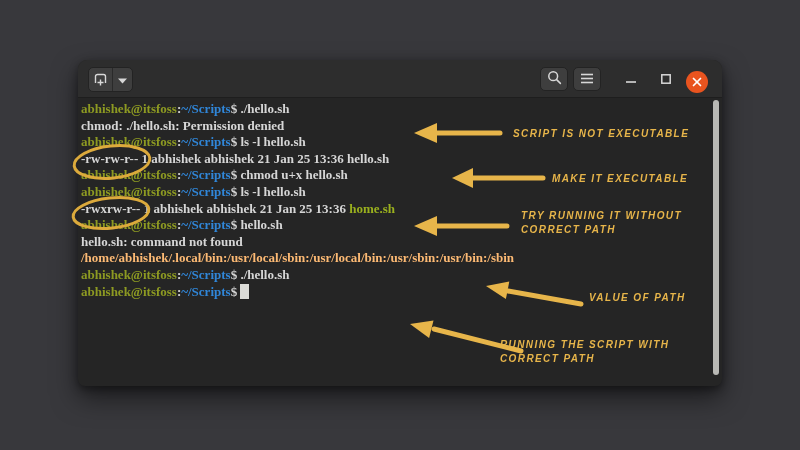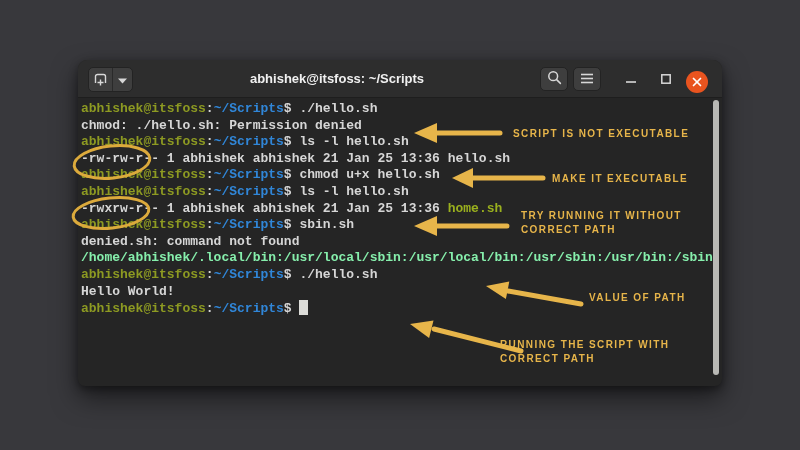--- a/index.html
+++ b/index.html
@@ -20,29 +20,29 @@
   .title{position:absolute;left:56px;top:0;width:406px;height:37px;line-height:37px;
          text-align:center;color:#f0f0f0;font-size:13px;font-weight:700;white-space:nowrap;}
   .sq-btn{position:absolute;top:7px;width:28px;height:24px;background:#3e3e3e;
           border:1px solid #232323;border-radius:5px;}
   .ghost-btn{position:absolute;top:8px;width:24px;height:24px;background:transparent;border:none;}
   .close-btn{position:absolute;top:11px;width:22px;height:22px;border:none;border-radius:50%;
              display:flex;align-items:center;justify-content:center;cursor:pointer;}
   
   .screen{position:absolute;left:0;top:37px;right:0;bottom:0;padding:4px 0 0 3px;
           border-radius:0 0 7px 7px;overflow:hidden;
-          font-family:Liberation Mono, monospace;font-size:13px;font-weight:700;
+          font-family:Liberation Serif, serif;font-size:13px;font-weight:700;
           line-height:16.6px;}
   .term-line{white-space:pre;height:16.6px;}
   .cursor{display:inline-block;width:9px;height:15px;margin-bottom:-3px;}
   .scrollbar{position:absolute;right:3px;top:3px;width:6px;height:275px;border-radius:3px;}
   
   .overlay{position:absolute;left:0;top:0;width:800px;height:450px;pointer-events:none;}
   .anno{position:absolute;font-size:10px;font-weight:700;letter-spacing:1.4px;
-        line-height:13.5px;white-space:pre;}
+        line-height:13.5px;white-space:pre;font-style:italic;}
 </style>
 </head>
 <body>
 
 <div class="stage" style="background: rgb(56, 56, 60);">
 
   <div class="window">
 
     <div class="headerbar">
       <div class="btn-group">
@@ -56,21 +56,20 @@
         </button>
         <button class="hb-btn">
           <span>
             <svg width="9" height="6" viewBox="0 0 9 6">
                 <polygon points="0,0.5 9,0.5 4.5,5.5" fill="#d8d8d8"></polygon>
               </svg>
           </span>
         </button>
       </div>
 
-      <div class="title">abhishek@itsfoss: ~/Scripts</div>
 
       <button class="hb-btn sq-btn" style="left:462px">
         <span>
           <svg width="15" height="15" viewBox="0 0 15 15">
             <circle cx="6.2" cy="6.2" r="4.4" fill="none" stroke="#d8d8d8" stroke-width="1.5"></circle>
             <line x1="9.6" y1="9.6" x2="13.4" y2="13.4" stroke="#d8d8d8" stroke-width="1.5" stroke-linecap="round"></line>
           </svg>
         </span>
       </button>
       <button class="hb-btn sq-btn" style="left:495px">
@@ -108,25 +107,24 @@
 
     <div class="screen" style="color: rgb(214, 214, 214);">
       <div id="term">
           <div class="term-line"><span style="color: rgb(141, 154, 34);">abhishek@itsfoss</span><span style="color: rgb(214, 214, 214);">:</span><span style="color: rgb(48, 134, 216);">~/Scripts</span><span style="color: rgb(214, 214, 214);">$ ./hello.sh</span></div>
           <div class="term-line"><span style="color: rgb(214, 214, 214);">chmod: ./hello.sh: Permission denied</span></div>
           <div class="term-line"><span style="color: rgb(141, 154, 34);">abhishek@itsfoss</span><span style="color: rgb(214, 214, 214);">:</span><span style="color: rgb(48, 134, 216);">~/Scripts</span><span style="color: rgb(214, 214, 214);">$ ls -l hello.sh</span></div>
           <div class="term-line"><span style="color: rgb(214, 214, 214);">-rw-rw-r-- 1 abhishek abhishek 21 Jan 25 13:36 hello.sh</span></div>
           <div class="term-line"><span style="color: rgb(141, 154, 34);">abhishek@itsfoss</span><span style="color: rgb(214, 214, 214);">:</span><span style="color: rgb(48, 134, 216);">~/Scripts</span><span style="color: rgb(214, 214, 214);">$ chmod u+x hello.sh</span></div>
           <div class="term-line"><span style="color: rgb(141, 154, 34);">abhishek@itsfoss</span><span style="color: rgb(214, 214, 214);">:</span><span style="color: rgb(48, 134, 216);">~/Scripts</span><span style="color: rgb(214, 214, 214);">$ ls -l hello.sh</span></div>
           <div class="term-line"><span style="color: rgb(214, 214, 214);">-rwxrw-r-- 1 abhishek abhishek 21 Jan 25 13:36 </span><span style="color: rgb(154, 176, 30);">home.sh</span></div>
-          <div class="term-line"><span style="color: rgb(141, 154, 34);">abhishek@itsfoss</span><span style="color: rgb(214, 214, 214);">:</span><span style="color: rgb(48, 134, 216);">~/Scripts</span><span style="color: rgb(214, 214, 214);">$ sbin.sh</span></div>
-          <div class="term-line"><span style="color: rgb(214, 214, 214);">denied.sh: command not found</span></div>
-          <div class="term-line"><span style="color: #86efac;">/home/abhishek/.local/bin:/usr/local/sbin:/usr/local/bin:/usr/sbin:/usr/bin:/sbin</span></div>
+          <div class="term-line"><span style="color: rgb(141, 154, 34);">abhishek@itsfoss</span><span style="color: rgb(214, 214, 214);">:</span><span style="color: rgb(48, 134, 216);">~/Scripts</span><span style="color: rgb(214, 214, 214);">$ hello.sh</span></div>
+          <div class="term-line"><span style="color: rgb(214, 214, 214);">hello.sh: command not found</span></div>
+          <div class="term-line"><span style="color: #fdba74;">/home/abhishek/.local/bin:/usr/local/sbin:/usr/local/bin:/usr/sbin:/usr/bin:/sbin</span></div>
           <div class="term-line"><span style="color: rgb(141, 154, 34);">abhishek@itsfoss</span><span style="color: rgb(214, 214, 214);">:</span><span style="color: rgb(48, 134, 216);">~/Scripts</span><span style="color: rgb(214, 214, 214);">$ ./hello.sh</span></div>
-          <div class="term-line"><span style="color: rgb(214, 214, 214);">Hello World!</span></div>
           <div class="term-line"><span style="color: rgb(141, 154, 34);">abhishek@itsfoss</span><span style="color: rgb(214, 214, 214);">:</span><span style="color: rgb(48, 134, 216);">~/Scripts</span><span style="color: rgb(214, 214, 214);">$ </span><span class="cursor" style="background: rgb(220, 220, 216);"></span></div>
         </div>
       <div class="scrollbar" style="background: rgb(185, 185, 181);"></div>
     </div>
   </div>
 
   <svg class="overlay" id="anno-svg">
       <ellipse cx="112" cy="162" rx="38" ry="16" transform="rotate(-6 112 162)" fill="none" stroke="#dcaa3c" stroke-width="3"></ellipse>
       <ellipse cx="111" cy="213" rx="38" ry="15" transform="rotate(-6 111 213)" fill="none" stroke="#dcaa3c" stroke-width="3"></ellipse>
       <line x1="500" y1="133" x2="434" y2="133" stroke="#e7b54a" stroke-width="5" stroke-linecap="round"></line>

